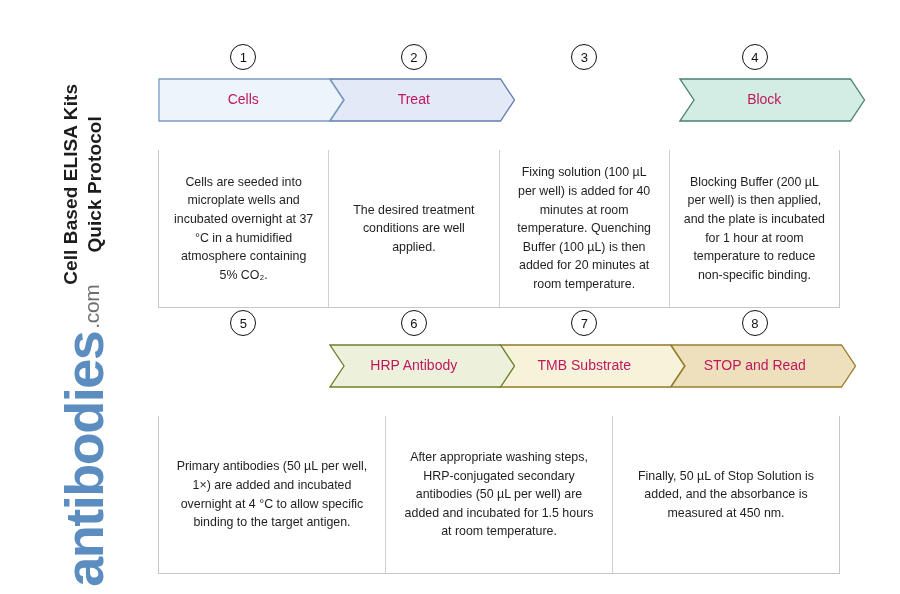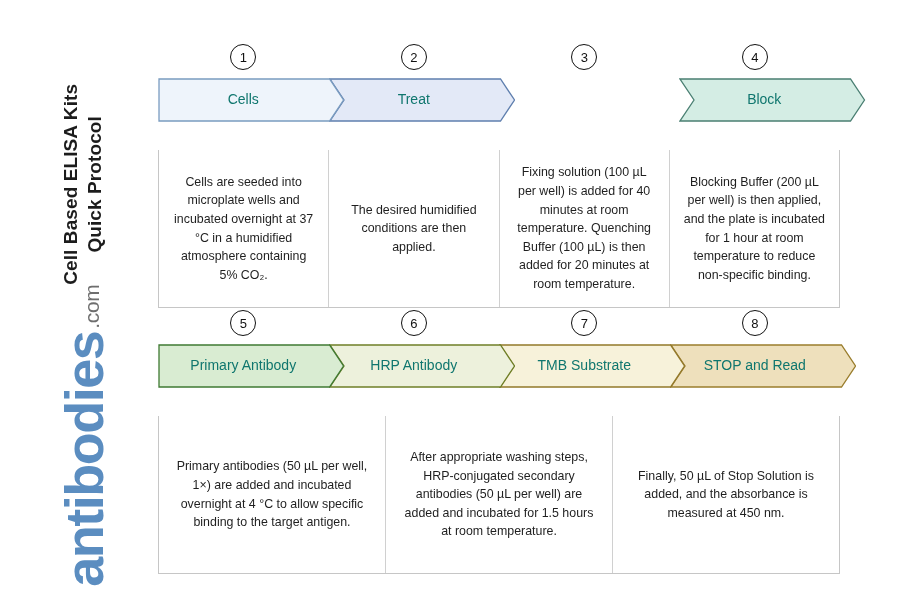--- a/index.html
+++ b/index.html
@@ -56,21 +56,21 @@
     display:flex;align-items:center;justify-content:center;
     box-sizing:border-box;
   }
 
   .chev-strip{position:relative;width:688px;height:42px;margin-top:4px;}
   .chev{position:absolute;top:0;height:42px;}
   .chev svg{display:block;}
   .chev-label{
     position:absolute;top:0;height:42px;left:0;right:14px;
     display:flex;align-items:center;justify-content:center;
-    font-size:14px;color:#0f766e;
+    font-size:14px;color:#be185d;
     pointer-events:none;
   }
 
   .bodies{
     position:relative;width:682px;height:158px;
     border:1px solid #c6c6c6;border-top:none;
     box-sizing:border-box;background:#fff;
     display:flex;
     margin-top:30px;
   }
@@ -122,45 +122,39 @@
           <polygon points="0,0 170.5,0 184.5,21 170.5,42 0,42 14,21" fill="#d4ede4" stroke="#4a7f72" stroke-width="1.3"></polygon>
         </svg>
         <div class="chev-label">Block</div>
       </div>
     </div>
   <div class="bodies">
       <div class="body-cell">
         <div class="body-text">Cells are seeded into microplate wells and incubated overnight at 37 °C in a humidified atmosphere containing 5% CO₂.</div>
       </div>
       <div class="body-cell">
-        <div class="body-text">The desired humidified conditions are then applied.</div>
+        <div class="body-text">The desired treatment conditions are well applied.</div>
       </div>
       <div class="body-cell">
         <div class="body-text">Fixing solution (100 µL per well) is added for 40 minutes at room temperature. Quenching Buffer (100 µL) is then added for 20 minutes at room temperature.</div>
       </div>
       <div class="body-cell">
         <div class="body-text">Blocking Buffer (200 µL per well) is then applied, and the plate is incubated for 1 hour at room temperature to reduce non-specific binding.</div>
       </div>
     </div>
 </div>
 
 <div class="row" id="row-2">
   <div class="badges">
       <div class="badge" style="left: 72.25px;">5</div>
       <div class="badge" style="left: 242.75px;">6</div>
       <div class="badge" style="left: 413.25px;">7</div>
       <div class="badge" style="left: 583.75px;">8</div>
     </div>
   <div class="chev-strip">
-      <div class="chev" style="left: 0px; width: 184.5px; z-index: 10;">
-        <svg width="186.5" height="44" viewBox="-1 -1 186.5 44">
-          <polygon points="0,0 170.5,0 184.5,21 170.5,42 0,42 0,21" fill="#d9ecd2" stroke="#3f7a33" stroke-width="1.3"></polygon>
-        </svg>
-        <div class="chev-label">Primary Antibody</div>
-      </div>
       <div class="chev" style="left: 170.5px; width: 184.5px; z-index: 9;">
         <svg width="186.5" height="44" viewBox="-1 -1 186.5 44">
           <polygon points="0,0 170.5,0 184.5,21 170.5,42 0,42 14,21" fill="#edf1dc" stroke="#6f7f27" stroke-width="1.3"></polygon>
         </svg>
         <div class="chev-label">HRP Antibody</div>
       </div>
       <div class="chev" style="left: 341px; width: 184.5px; z-index: 8;">
         <svg width="186.5" height="44" viewBox="-1 -1 186.5 44">
           <polygon points="0,0 170.5,0 184.5,21 170.5,42 0,42 14,21" fill="#f7f2da" stroke="#93792a" stroke-width="1.3"></polygon>
         </svg>

